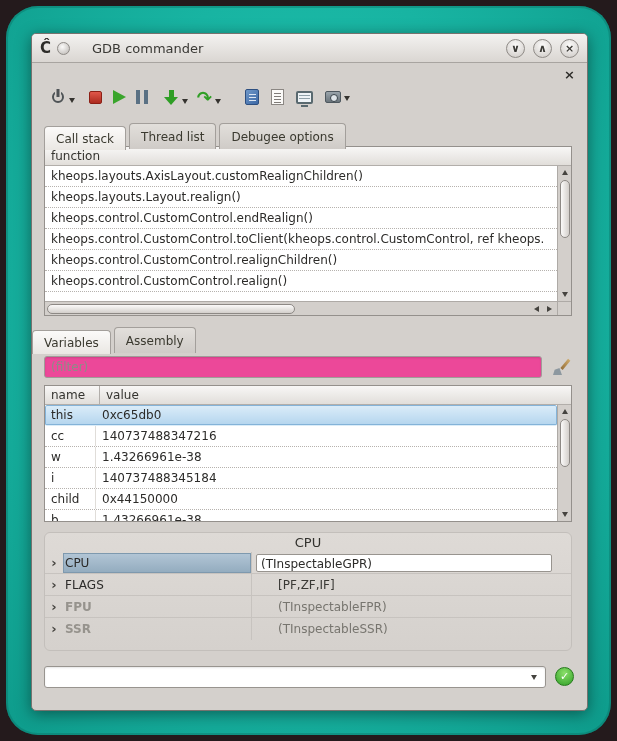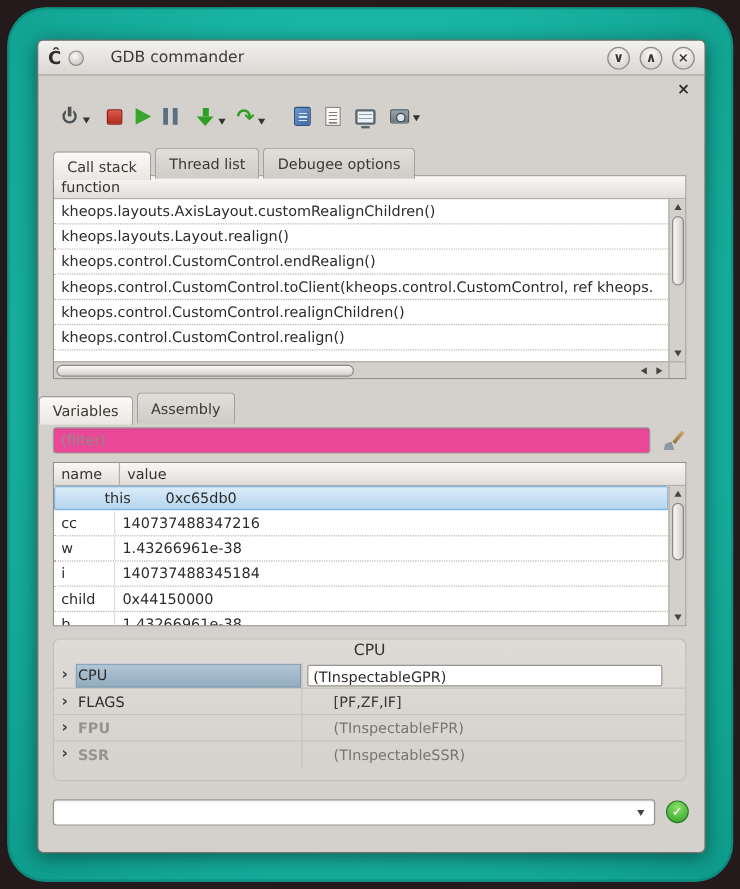--- a/index.html
+++ b/index.html
@@ -103,21 +103,21 @@
   .ic-broom::after { content:""; position:absolute; left:3px; bottom:2px; width:9px; height:7px; background:#8d98a0;
     clip-path:polygon(0 100%, 100% 100%, 72% 0, 18% 25%); }
 
   
   .vh-name { width:55px; padding-left:6px; border-right:1px solid #b2aeaa; height:100%; display:flex; align-items:center; }
   .vh-value { padding-left:6px; flex:1; display:flex; align-items:center; }
   .vars-body { position:absolute; top:19px; left:0; right:14px; bottom:0; overflow:hidden; }
   .vrow { display:flex; }
   .v-name { width:51px; padding-left:6px; border-right:1px solid #e0ddd9; }
   .v-value { padding-left:6px; flex:1; }
-  .vrow.selected { background:linear-gradient(#dcedf9,#b4d5ee); box-shadow:inset 0 0 0 1px #84b3d8; border-radius:2px; border-bottom:1px solid transparent;padding-left:36px; }
+  .vrow.selected { background:linear-gradient(#dcedf9,#b4d5ee); box-shadow:inset 0 0 0 1px #84b3d8; border-radius:2px; border-bottom:1px solid transparent; }
   .vrow.selected .v-name { border-right-color:transparent; }
 
   
   .cpu-box { position:absolute; left:12px; top:498px; width:528px; height:119px;
     background:linear-gradient(#dedad6,#d5d1cd); border:1px solid #c3bfbb; border-radius:6px; }
   .cpu-title { text-align:center; font-size:13px; color:#33322e; height:19px; line-height:19px; }
   .cpu-row { position:relative; height:22px; display:flex; align-items:center; border-bottom:1px solid #c7c3bf; }
   .cpu-row:last-child { border-bottom:none; }
   .cpu-expander { width:18px; text-align:center; font-size:13px; font-weight:bold; color:#45433f; line-height:22px; }
   .cpu-name { width:188px; height:20px; line-height:20px; font-size:12px; color:#2c2b29; padding-left:2px; }

